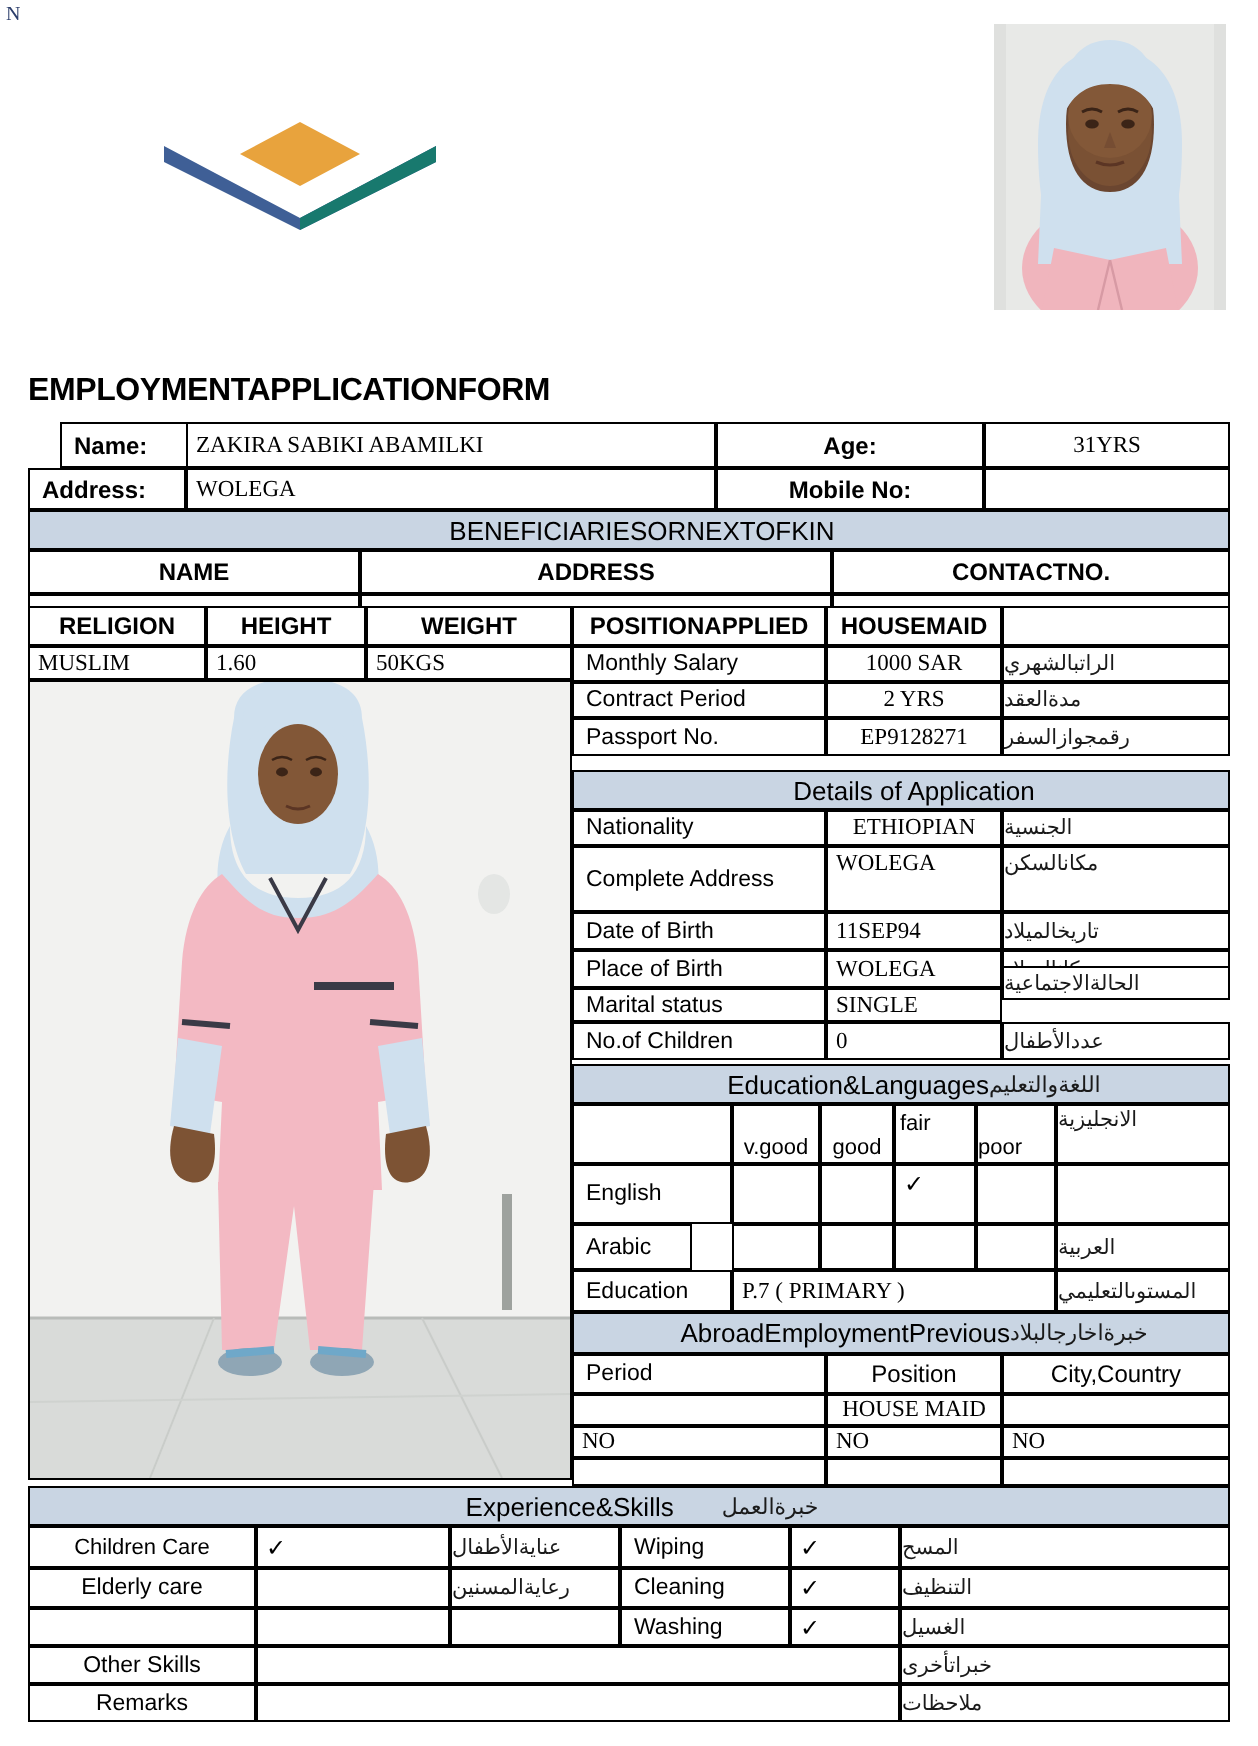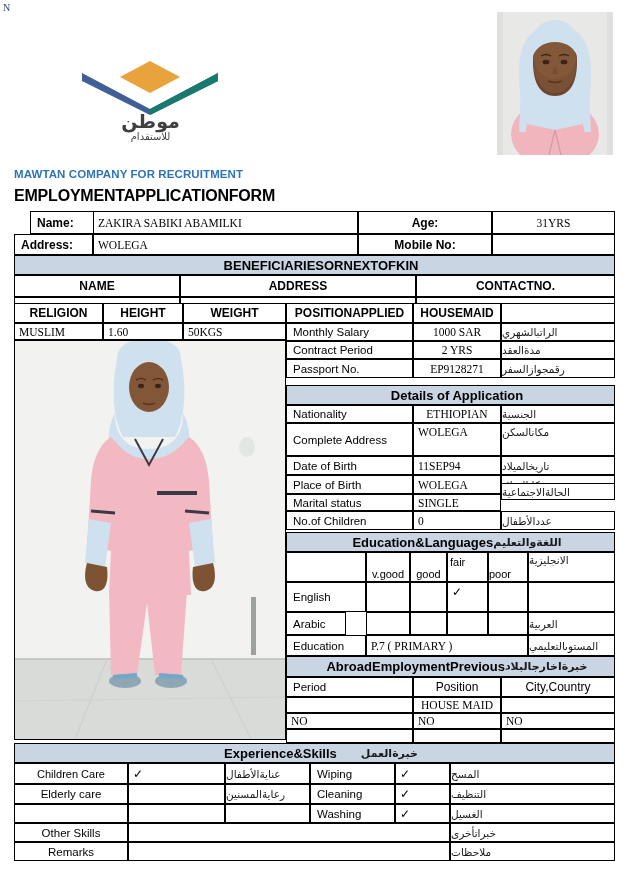--- a/index.html
+++ b/index.html
@@ -46,21 +46,21 @@
     display:flex;align-items:center;
   }
   .cell.lbl{font-weight:bold;justify-content:center;font-size:12px;}
   .cell.lbl-left{font-weight:bold;padding-left:6px;font-size:12px;}
   .cell.field{
     font-family:"Liberation Serif", serif;font-size:11.5px;padding-left:4px;
   }
   .cell.field.ctr{justify-content:center;padding-left:0;}
   .cell.plain{padding-left:6px;font-size:11.5px;}
   .cell.band{
-    background:#c9d5e3;font-weight:bold;font-size:13px;
+    background:#c9d5e3;font-weight:normal;font-size:13px;
     justify-content:center;
     padding-left:13px;
   }
   .cell.arab{
     font-family:"DejaVu Sans", sans-serif;font-size:10.5px;
     direction:rtl;justify-content:flex-end;padding-right:6px;
     color:#1a1a1a;
   }
   .cell.arab-hdr{
     font-family:"DejaVu Sans", sans-serif;font-size:11px;color:#1a1a1a;
@@ -81,24 +81,20 @@
 <div class="corner-mark">N</div>
 
 <div class="header">
 
   <div class="logo-wrap">
     <svg class="logo-svg" width="165" height="58" viewBox="0 0 165 58">
       <polygon points="82,4 112,20 82,36 52,20" fill="#e8a33d"></polygon>
       <path d="M14,16 L82,52 L150,16 L150,24 L82,58 L14,24 Z" fill="#3f5f96"></path>
       <path d="M82,52 L150,16 L150,24 L82,58 Z" fill="#18796e"></path>
     </svg>
-    <div class="logo-ar">
-      <span>موطن</span>
-      <small>للاستقدام</small>
-    </div>
   </div>
 
   <div class="photo-portrait">
     <svg width="116" height="143" viewBox="0 0 116 143">
       <rect width="116" height="143" fill="#dfe0de"></rect>
       <rect x="6" y="0" width="104" height="143" fill="#e8e9e7"></rect>
       <ellipse cx="58" cy="122" rx="44" ry="34" fill="#f0b5bd"></ellipse>
       <path d="M22,60 C22,24 40,12 58,12 C76,12 94,24 94,60 C94,96 86,118 78,126 L38,126 C30,118 22,96 22,60 Z" fill="#cfe0ee"></path>
       <path d="M36,50 C36,28 46,20 58,20 C70,20 80,28 80,50 C80,72 72,84 58,84 C44,84 36,72 36,50 Z" fill="#6b4630"></path>
       <ellipse cx="58" cy="54" rx="21" ry="27" fill="#7a5134"></ellipse>
@@ -109,21 +105,20 @@
       <path d="M44,44 Q49,41 54,44" stroke="#3b2417" stroke-width="1.4" fill="none"></path>
       <path d="M62,44 Q67,41 72,44" stroke="#3b2417" stroke-width="1.4" fill="none"></path>
       <path d="M58,54 L55,62 L61,62 Z" fill="#6b4630" opacity="0.55"></path>
       <path d="M51,69 Q58,72 65,69" stroke="#5b3524" stroke-width="1.6" fill="none"></path>
       <path d="M24,74 C30,92 40,104 58,104 C76,104 86,92 92,74 L94,120 L22,120 Z" fill="#cfe0ee"></path>
       <path d="M30,112 L58,118 L86,112 L92,143 L24,143 Z" fill="#f0b5bd"></path>
       <path d="M58,118 L52,143 M58,118 L64,143" stroke="#d79aa4" stroke-width="1.2" fill="none"></path>
     </svg>
   </div>
 
-  <div class="company-line">MAWTAN COMPANY FOR RECRUITMENT</div>
   <div class="form-title">EMPLOYMENTAPPLICATIONFORM</div>
 </div>
 
 <div class="cell lbl-left" style="left:14px;top:211px;width:79px;height:23px;margin-left:16px;">Name:</div>
 <div class="cell field" style="left:93px;top:211px;width:265px;height:23px;">ZAKIRA SABIKI ABAMILKI</div>
 <div class="cell lbl" style="left:358px;top:211px;width:134px;height:23px;">Age:</div>
 <div class="cell field ctr" style="left:492px;top:211px;width:123px;height:23px;">31YRS</div>
 
 <div class="cell lbl-left" style="left:14px;top:234px;width:79px;height:21px;">Address:</div>
 <div class="cell field" style="left:93px;top:234px;width:265px;height:21px;">WOLEGA</div>

